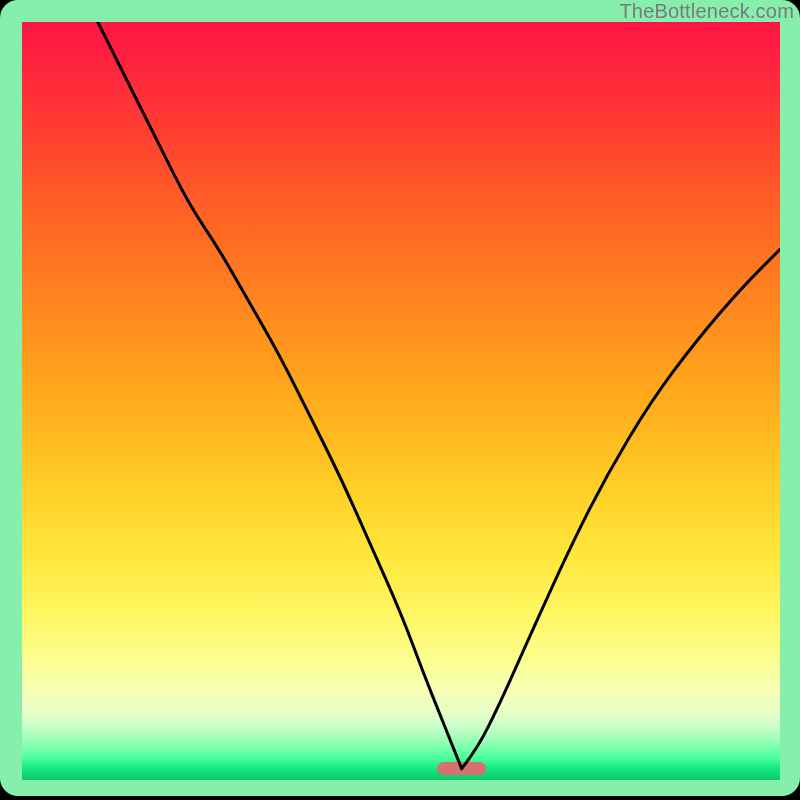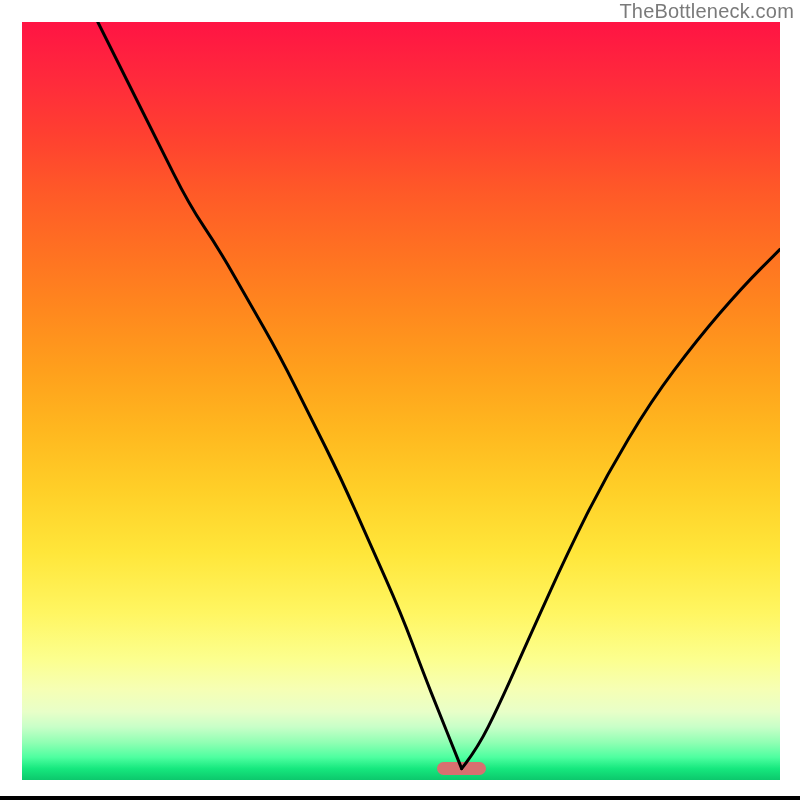--- a/index.html
+++ b/index.html
@@ -9,21 +9,22 @@
     height: 800px;
     background: #000;
     overflow: hidden;
   }
   .frame {
     position: absolute;
     left: 0;
     top: 0;
     width: 800px;
     height: 796px;
-    background: #ffffff;
+    background: #86efac;
+    border-radius: 18px;
   }
   .plot {
     position: absolute;
     left: 22px;
     top: 22px;
     width: 758px;
     height: 758px;
     overflow: hidden;
   }
   .gradient {

